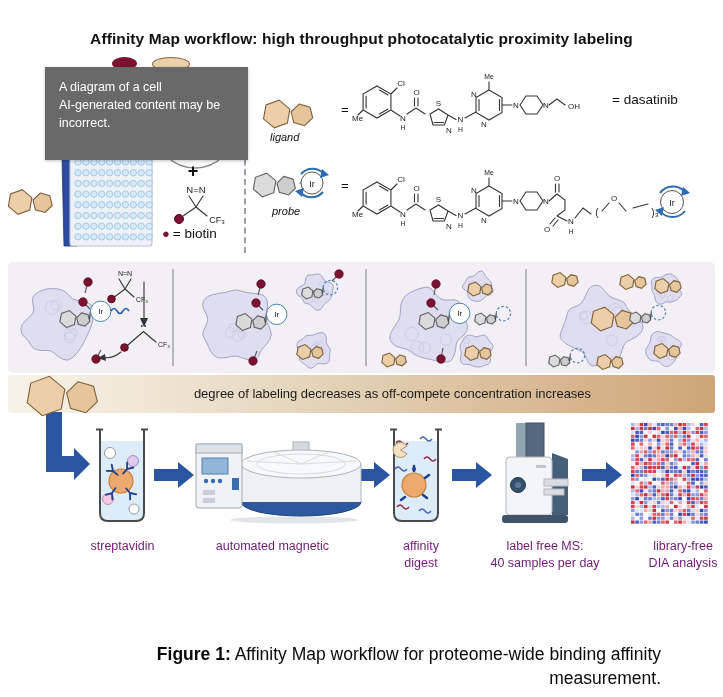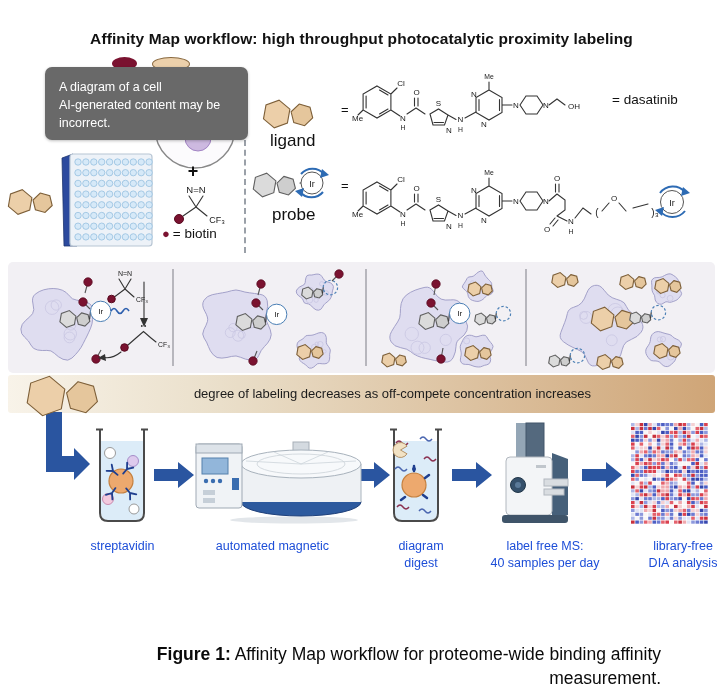--- a/index.html
+++ b/index.html
@@ -1,38 +1,38 @@
 <!DOCTYPE html>
 <html><head>
 <meta charset="utf-8">
 <style>
   html,body{margin:0;padding:0;background:#fff;}
   #stage{position:relative;width:723px;height:697px;background:#fff;overflow:hidden;
          font-family:"Liberation Sans",sans-serif;color:#111;padding-left:40px;}
   .abs{position:absolute;}
   .title{left:0;top:30px;width:723px;text-align:center;font-size:15.5px;font-weight:bold;letter-spacing:.1px;}
-  .tooltip{left:45px;top:67px;width:203px;height:73px;background:#696969;border-radius:7px;
+  .tooltip{left:45px;top:67px;width:203px;height:93px;background:#696969;border-radius:0;
            box-shadow:0 1px 3px rgba(0,0,0,.25);z-index:6;color:#fff;font-size:12.5px;
            padding:11px 14px;box-sizing:border-box;line-height:18px;}
   .tooltip .tline2{}
   .dashed-div{left:244px;top:72px;height:181px;width:0;border-left:2px dashed #9aa0a8;z-index:1;}
   .cell-ellipse{left:112px;top:57px;width:25px;height:13px;background:#7a1230;border-radius:50%;z-index:1;}
   .tan-arc{left:152px;top:57px;width:36px;height:12px;background:#ecd0ab;border:1px solid #8a6a40;border-radius:50%;z-index:1;}
   .plus{left:180px;top:161px;width:26px;text-align:center;font-size:18px;font-weight:bold;z-index:2;}
   .biotin-line{left:162px;top:226px;font-size:13.5px;z-index:2;}
   .biotin-line .bdot{color:#7a1230;font-size:13px;margin-right:3px;}
-  .lbl-it{font-size:17px;}
+  .lbl-it{font-style:italic;font-size:11px;}
   .eq{font-size:13px;}
   .dasat{left:612px;top:92px;font-size:13.5px;}
   .band-prot{left:8px;top:262px;width:707px;height:111px;background:#f2f0f4;border-radius:5px;}
   .band-comp{left:8px;top:375px;width:707px;height:38px;border-radius:3px;
              background:linear-gradient(90deg,#f8f3e9 0%,#eadfca 30%,#cfa577 100%);}
   .band-comp-text{left:70px;top:375px;width:645px;height:48px;line-height:38px;text-align:center;
                   font-size:13px;color:#1c1c1c;z-index:3;}
-  .wf-label{font-size:12.5px;line-height:16.5px;text-align:center;color:#1d4ed8;top:538px;}
+  .wf-label{font-size:12.5px;line-height:16.5px;text-align:center;color:#701a75;top:538px;}
   .caption{left:61px;top:642px;width:600px;text-align:right;font-size:17.5px;line-height:24px;color:#0a0a0a;}
   .caption .b{font-weight:bold;}
   svg{display:block;}
   svg text{font-family:"Liberation Sans",sans-serif;fill:#1a1a1a;text-anchor:middle;}
   .at{font-size:8px;}
   .at-s{font-size:6.8px;}
   .at-p{font-size:10px;}
   .bond{stroke:#333;stroke-width:1.1;fill:none;stroke-linecap:round;}
   .squig{stroke:#2d5fae;stroke-width:1.6;fill:none;}
   .irarc{stroke:#2d6bb4;stroke-width:2;fill:none;}
@@ -1066,21 +1066,21 @@
       </g>
   </svg>
 
   <div class="abs wf-label" style="left:30px;width:185px">
     <div>streptavidin</div>
   </div>
   <div class="abs wf-label" style="left:185px;width:175px">
     <div>automated magnetic</div>
   </div>
   <div class="abs wf-label" style="left:380px;width:82px">
-    <div>diagram</div>
+    <div>affinity</div>
       <div>digest</div>
   </div>
   <div class="abs wf-label" style="left:462px;width:166px">
     <div>label free MS:</div>
       <div>40 samples per day</div>
   </div>
   <div class="abs wf-label" style="left:610px;width:146px">
     <div>library-free</div>
       <div>DIA analysis</div>
   </div>

